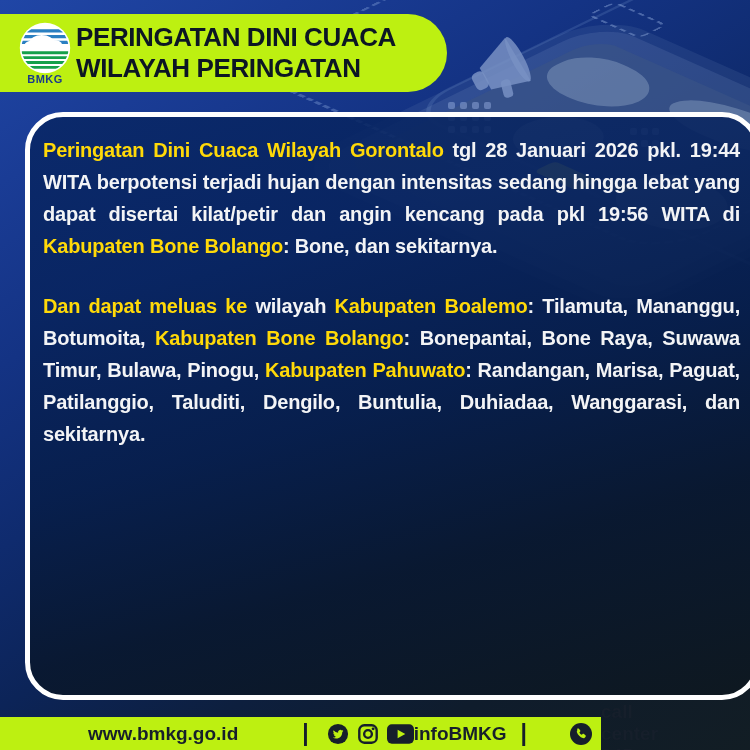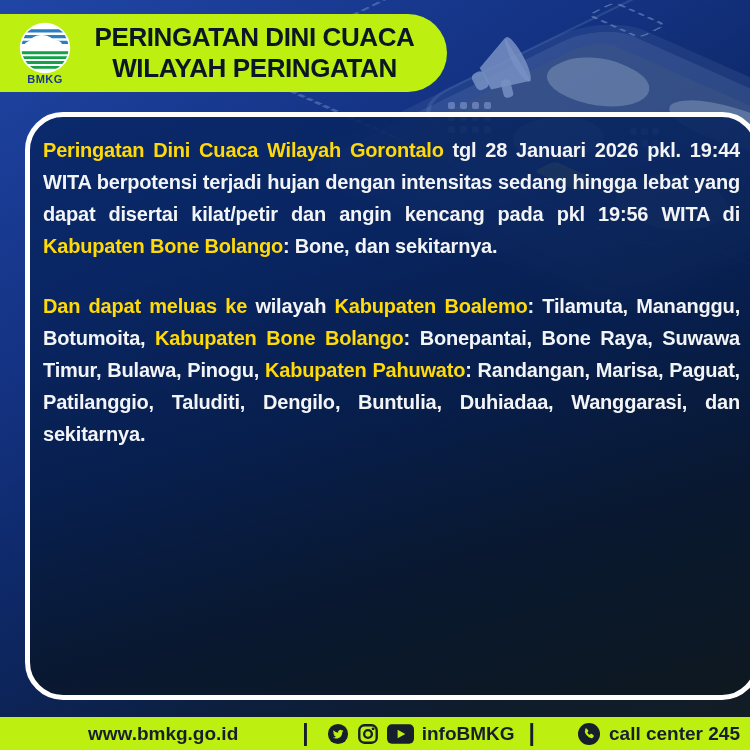--- a/index.html
+++ b/index.html
@@ -56,33 +56,33 @@
   .seg-y{color:var(--highlight-yellow)}
   .seg-w{color:var(--body-white)}
   
   .banner{
     position:absolute;left:0;top:14px;width:447px;height:78px;z-index:3;
     background:var(--accent-green);border-radius:0 39px 39px 0;
     display:flex;align-items:center;
   }
   .logo{display:flex;flex-direction:column;align-items:center;margin-left:14px;width:62px}
   .logo-label{font-size:11px;font-weight:bold;color:#1b3a8c;letter-spacing:.5px;margin-top:-1px}
-  .banner-titles{flex:1;text-align:center;color:var(--header-text);
+  .banner-titles{flex:1;text-align:left;color:var(--header-text);
     font-weight:bold;font-size:26px;line-height:31px;letter-spacing:-0.4px;padding-right:14px}
   
   .footer{
-    position:absolute;left:0;top:717px;width:750px;height:33px;z-index:3;
+    position:absolute;left:0;top:717px;width:601px;height:33px;z-index:3;
     background:var(--accent-green);color:var(--footer-text);
     display:flex;align-items:center;font-weight:bold;font-size:19px;
   }
   .footer .website{margin-left:88px}
   .footer .sep{font-size:23px;font-weight:900;margin-left:64px}
   .footer .sep.s2{margin-left:14px}
   .footer .social{display:flex;align-items:center;gap:8px;margin-left:18px}
-  .footer .handle{margin-left:8px}
+  .footer .handle{}
   .footer .phone-group{display:flex;align-items:center;gap:8px;margin-left:42px}
   .icon{display:inline-flex;align-items:center}
 </style>
 </head>
 <body>
 
 <div class="page">
 
   <div class="illu">
     <div class="road-a iso"></div>

